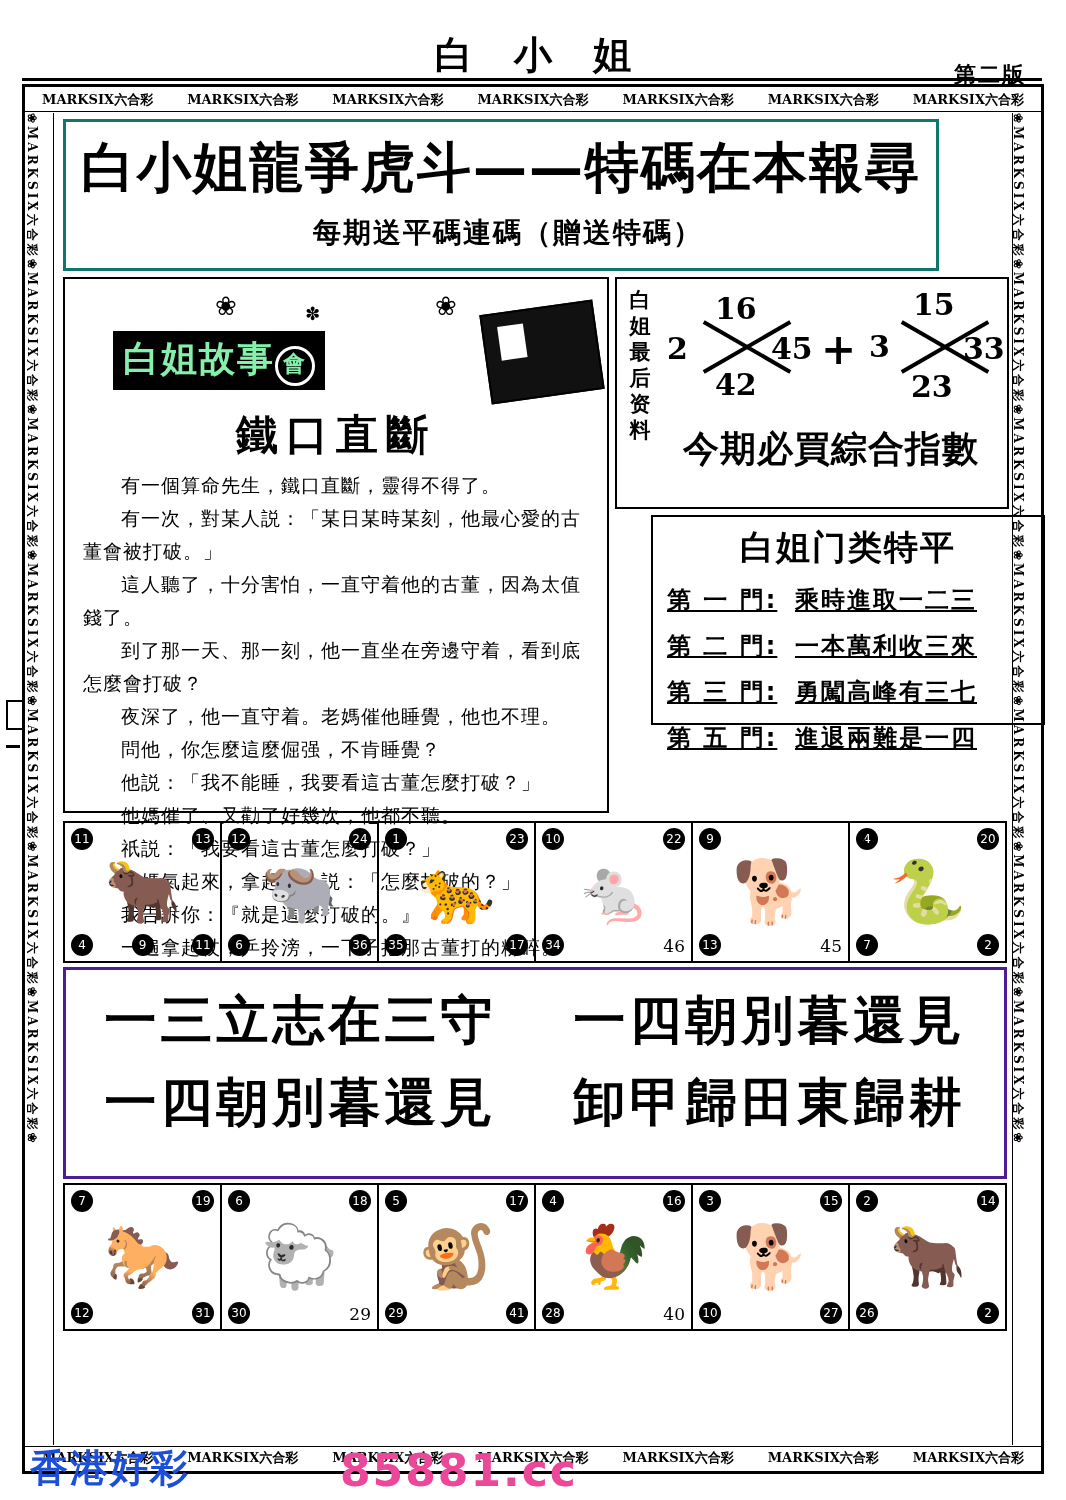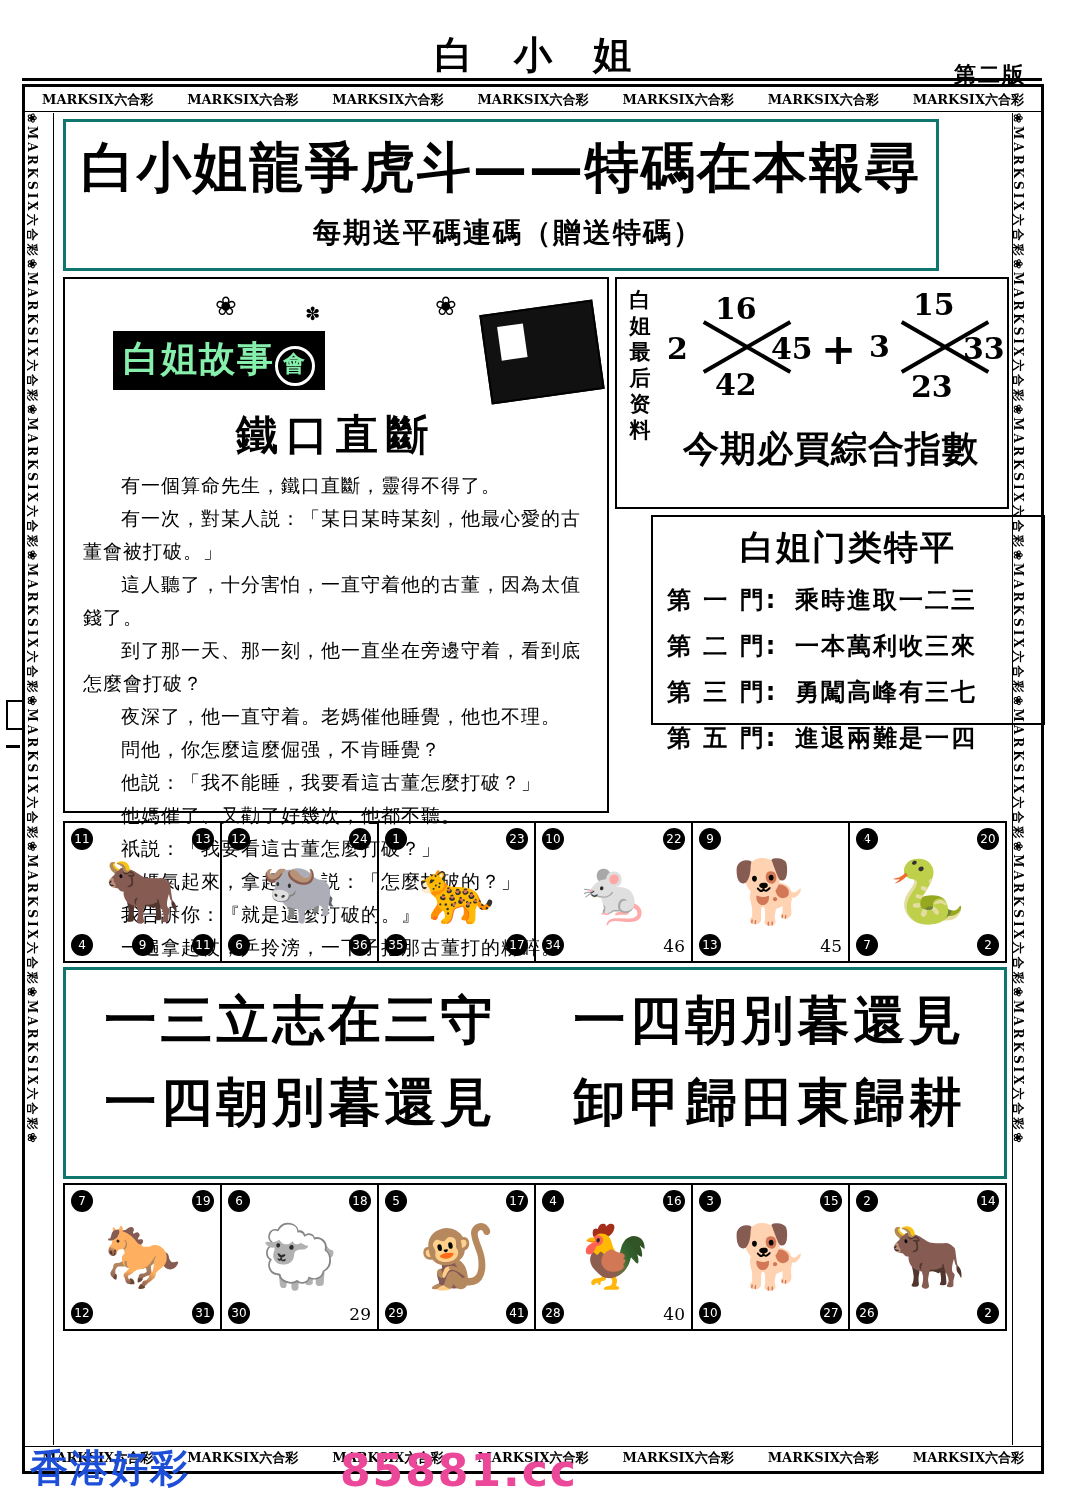--- a/index.html
+++ b/index.html
@@ -51,41 +51,41 @@
   .rt-box{position:absolute;left:560px;top:162px;width:394px;height:232px;border:2px solid #000;box-sizing:border-box;}
   .rt-vert{position:absolute;left:6px;top:8px;width:34px;font-size:21px;font-weight:bold;line-height:26px;text-align:center;}
   .rt-nums{position:absolute;left:46px;top:6px;width:340px;height:130px;}
   .rt-nums span{position:absolute;font-family:"DejaVu Serif","Liberation Serif",serif;font-size:30px;font-weight:bold;}
   .slash{position:absolute;background:#000;}
   .rt-index{position:absolute;left:40px;top:146px;width:348px;text-align:center;font-size:36px;font-weight:bold;letter-spacing:1px;}
 
   
   .rb-box{position:absolute;left:560px;top:400px;width:394px;height:210px;border:2px solid #000;box-sizing:border-box;margin-left:36px;}
   .rb-title{position:absolute;left:0;top:8px;width:100%;text-align:center;font-size:34px;font-weight:bold;letter-spacing:2px;}
-  .rb-list{position:absolute;left:14px;top:60px;width:366px;}
+  .rb-list{position:absolute;left:14px;top:60px;width:366px;text-decoration:underline;}
   .rb-row{display:flex;align-items:center;height:46px;font-size:24px;font-weight:bold;letter-spacing:2px;}
   .rb-row .gate{width:128px;}
   .rb-row .phrase{flex:1;font-family:"DejaVu Serif","Liberation Serif",serif;}
 
   
   .strip{position:absolute;left:8px;width:944px;border:2px solid #000;box-sizing:border-box;display:flex;}
   .strip-top{top:706px;height:142px;}
   .strip-bottom{top:1068px;height:148px;}
   .cell{flex:1;border-right:2px solid #000;position:absolute;}
   .strip .cell{position:relative;}
   .strip .cell:last-child{border-right:none;}
   .ball{position:absolute;width:22px;height:22px;border-radius:50%;background:#000;color:#fff;font-size:12px;line-height:22px;text-align:center;font-family:"DejaVu Sans","Liberation Sans",sans-serif;}
   .plain{position:absolute;font-size:17px;font-family:"DejaVu Serif","Liberation Serif",serif;}
   .tl{left:6px;top:5px;} .tr{right:6px;top:5px;}
   .bl{left:6px;bottom:5px;} .br{right:6px;bottom:5px;}
   .bm{left:50%;margin-left:-11px;bottom:5px;}
   .animal{position:absolute;left:50%;top:50%;transform:translate(-50%,-50%);font-size:62px;line-height:1;}
 
   
-  .verse-box{position:absolute;left:8px;top:852px;width:944px;height:212px;border:3px solid #0f766e;box-sizing:border-box;}
+  .verse-box{position:absolute;left:8px;top:852px;width:944px;height:212px;border:3px solid #4c1d95;box-sizing:border-box;}
   .verse-row{position:absolute;left:0;width:100%;display:flex;justify-content:space-around;font-size:52px;font-weight:bold;letter-spacing:4px;}
   .verse-row1{top:16px;}
   .verse-row2{top:98px;}
 
   
   .wm{position:absolute;left:30px;bottom:6px;font-size:38px;font-weight:bold;color:#000;letter-spacing:2px;}
   .wm .red{color:#1d4ed8}
   .wm-num{position:absolute;left:340px;bottom:4px;font-size:44px;font-weight:bold;color:#ec4899;letter-spacing:2px;font-family:"DejaVu Sans","Liberation Sans",sans-serif;}
   .tickmark{position:absolute;left:6px;top:745px;width:14px;height:3px;background:#000;}
   .tickmark2{position:absolute;left:6px;top:700px;width:14px;height:26px;border:2px solid #000;}

